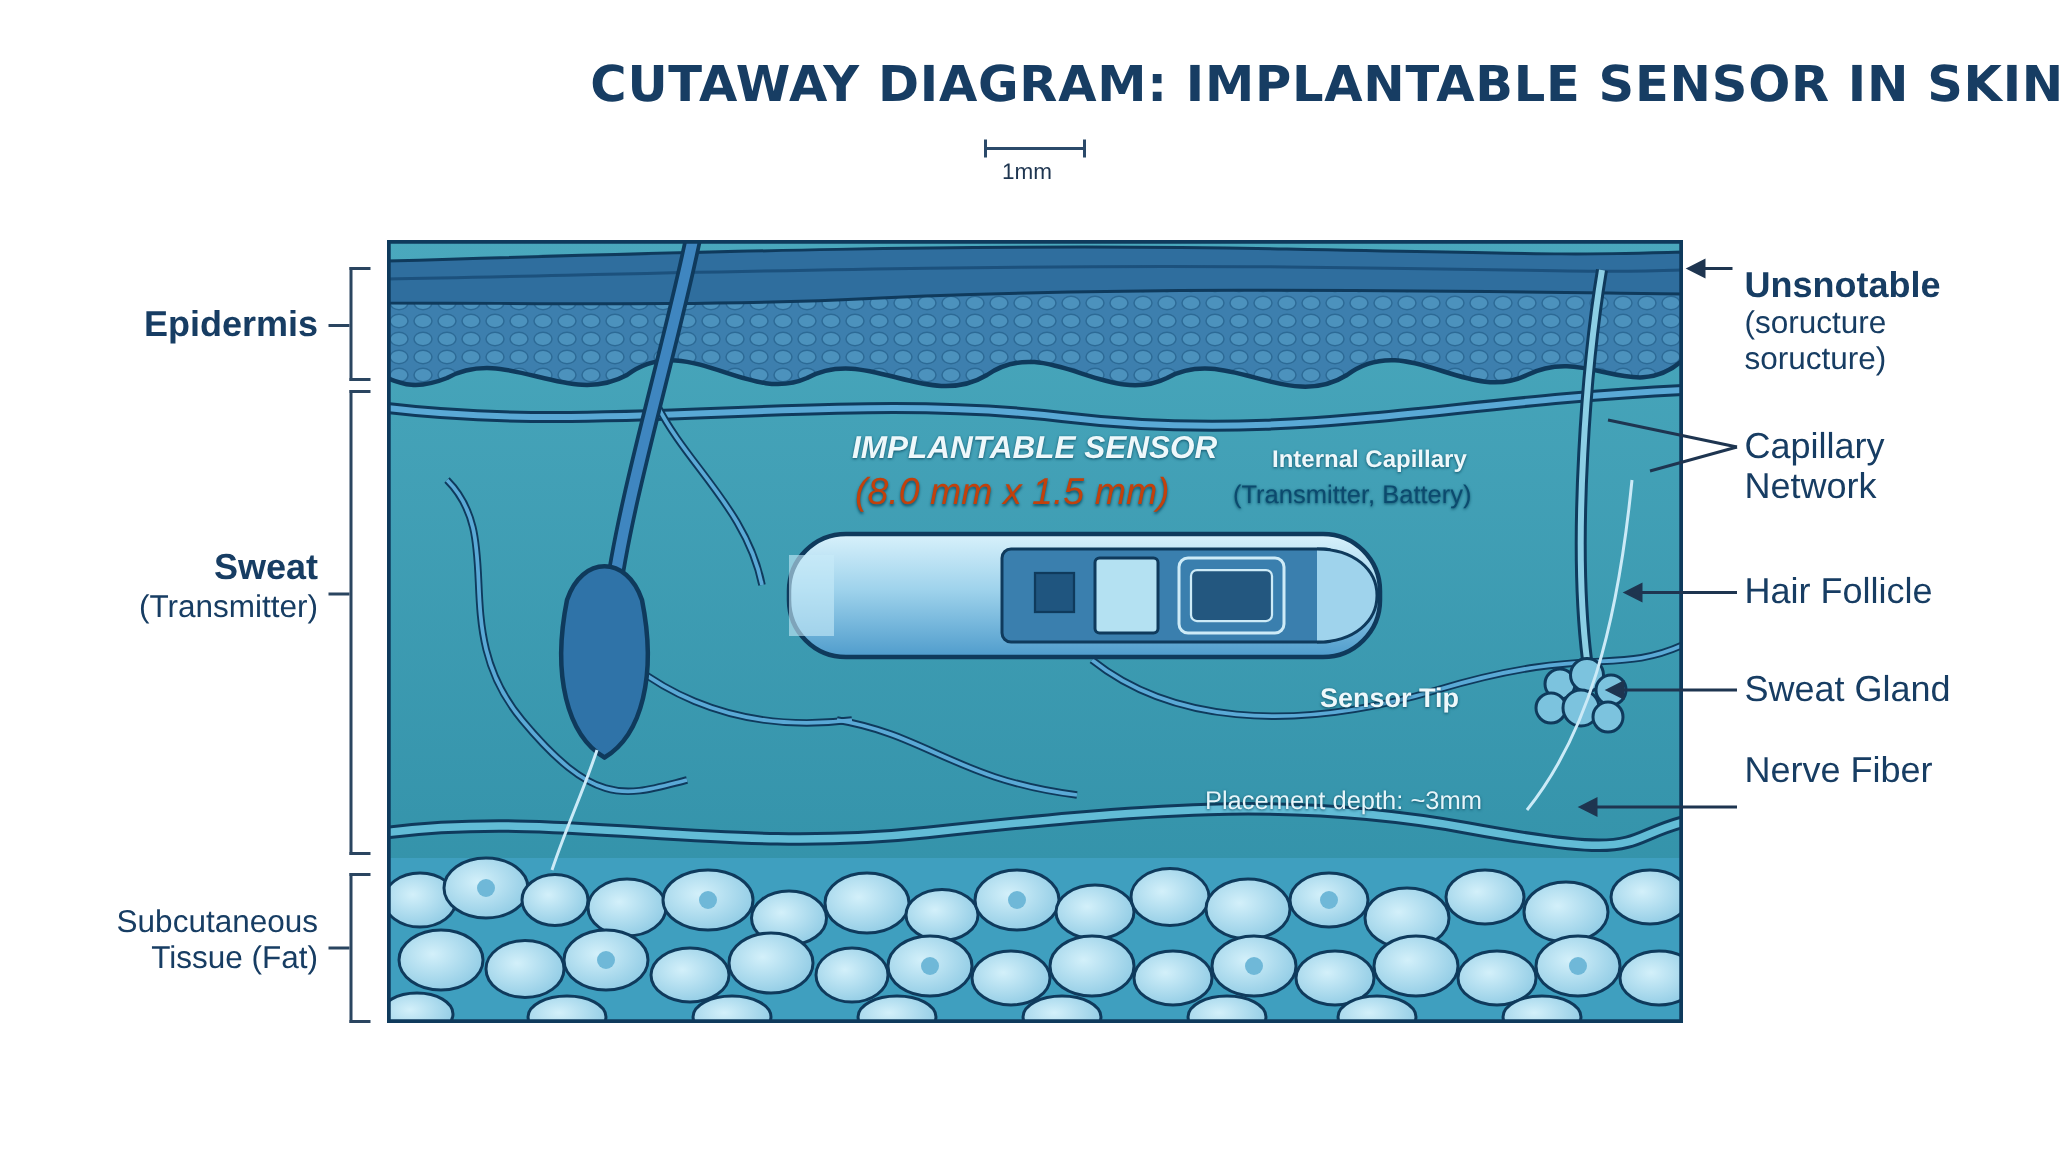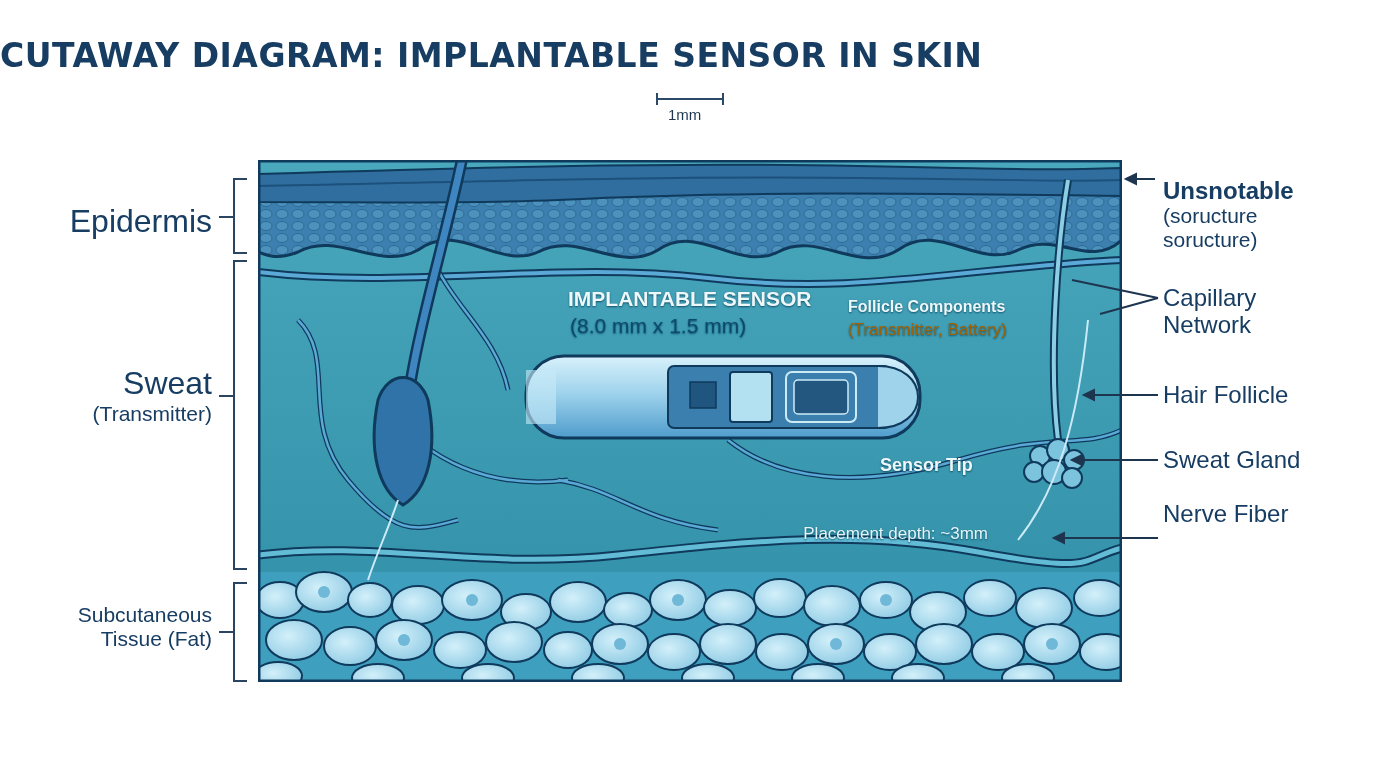--- a/index.html
+++ b/index.html
@@ -1,35 +1,35 @@
 <!DOCTYPE html>
 <html><head>
   <meta charset="utf-8">
   <style>
     html, body { margin: 0; padding: 0; background: #ffffff; }
     body { width: 1376px; height: 768px; position: relative; overflow: hidden; font-family: "Liberation Sans", sans-serif; color: #14324f; }
-    .title { position: absolute; left: 0; width: 1376px; top: 36px; text-align: left; font-family: "DejaVu Sans", sans-serif; font-weight: bold; font-size: 33px; letter-spacing: 0.5px; color: #173d63; }
+    .title { position: absolute; left: 0; width: 1376px; top: 36px; text-align: right; font-family: "DejaVu Sans", sans-serif; font-weight: bold; font-size: 33px; letter-spacing: 0.5px; color: #173d63; }
     .scale { position: absolute; left: 656px; top: 92px; width: 70px; height: 30px; }
     .scale-bar { position: absolute; left: 0; top: 6px; width: 68px; height: 2px; background: #2b4a6a; }
     .scale-bar:before, .scale-bar:after { content: ""; position: absolute; top: -5px; width: 2px; height: 12px; background: #2b4a6a; }
     .scale-bar:before { left: 0; } .scale-bar:after { right: 0; }
     .scale-label { position: absolute; left: 12px; top: 14px; font-size: 15px; color: #1e3550; }
     .left-label { position: absolute; right: 1164px; text-align: right; color: #173d63; }
-    .lbl-bold { font-weight: normal; font-size: 32px; margin-left: 14px; }
+    .lbl-bold { font-weight: bold; font-size: 24px; margin-left: 14px; }
     .lbl-sub { font-size: 21px; }
     .bracket { position: absolute; left: 233px; border: 2px solid #2a4560; border-right: none; width: 12px; }
     .tick { position: absolute; height: 2px; width: 14px; background: #2a4560; left: 219px; }
     .right-label { position: absolute; left: 1163px; color: #173d63; font-size: 24px; line-height: 27px; }
     .right-label.bold { font-weight: bold; margin-top: 12px; }
     .right-sub { font-size: 21px; line-height: 24px; }
     .diagram { position: absolute; left: 258px; top: 160px; width: 864px; height: 522px; }
-    .sensor-title { position: absolute; left: 568px; top: 287px; font-weight: bold; font-size: 21px; color: #eef8fb; text-shadow: 0 1px 2px #0d4f66; }
-    .sensor-dims { position: absolute; left: 570px; top: 314px; font-size: 21px; color: #0c4a6e; text-shadow: 0 1px 2px #0d4f66; }
+    .sensor-title { position: absolute; left: 568px; top: 287px; font-weight: bold; font-size: 21px; color: #eef8fb; text-shadow: 0 1px 2px #0d4f66; font-style: italic; }
+    .sensor-dims { position: absolute; left: 570px; top: 314px; font-size: 25px; color: #c2410c; text-shadow: 0 1px 2px #0d4f66; font-style: italic; }
     .comp-title { position: absolute; left: 848px; top: 298px; font-weight: bold; font-size: 16px; color: #eef8fb; text-shadow: 0 1px 2px #0d4f66; }
-    .comp-sub { position: absolute; left: 848px; top: 320px; font-size: 17px; color: #a16207; text-shadow: 0 1px 2px #0d4f66; }
+    .comp-sub { position: absolute; left: 822px; top: 320px; font-size: 17px; color: #0c4a6e; text-shadow: 0 1px 2px #0d4f66; }
     .tip-title { position: absolute; left: 880px; top: 455px; width: 108px; text-align: left; font-weight: bold; font-size: 18px; color: #eef8fb; text-shadow: 0 1px 2px #0d4f66; }
     .tip-sub { position: absolute; left: 772px; top: 477px; width: 216px; text-align: right; font-size: 17px; color: #e6f5fa; text-shadow: 0 1px 2px #0d4f66; margin-top: 47px; }
   </style>
 </head>
 <body>
 
 <div class="title">CUTAWAY DIAGRAM: IMPLANTABLE SENSOR IN SKIN</div>
 
 <div class="scale">
   <div class="scale-bar"></div>
@@ -196,21 +196,21 @@
     <rect x="536" y="220" width="54" height="34" rx="4" fill="#23577f" stroke="#cdebf7" stroke-width="1.5"></rect>
     <path d="M620 206 C645 206 660 220 660 237 C660 254 645 268 620 268" fill="#9fd3ec" stroke="#0f3a5c" stroke-width="2"></path>
     <rect x="268" y="210" width="30" height="54" fill="#c8ebf8" opacity="0.6"></rect>
   </g>
 
   <rect x="1" y="1" width="862" height="520" fill="none" stroke="#0f3a5c" stroke-width="3"></rect>
 </svg>
 
 <div class="sensor-title">IMPLANTABLE SENSOR</div>
 <div class="sensor-dims">(8.0 mm x 1.5 mm)</div>
-<div class="comp-title">Follicle Components</div>
+<div class="comp-title">Internal Capillary</div>
 <div class="comp-sub">(Transmitter, Battery)</div>
 <div class="tip-title">Sensor Tip</div>
 <div class="tip-sub">Placement depth: ~3mm</div>
 
 <svg style="position:absolute;left:0;top:0;width:1376px;height:768px;pointer-events:none;">
   <g stroke="#1e3550" stroke-width="2" fill="#1e3550">
     <line x1="1155" y1="179" x2="1130" y2="179"></line>
       <polygon points="1126,179 1136,174 1136,184"></polygon>
     <line x1="1158" y1="298" x2="1072" y2="280"></line>
     <line x1="1158" y1="298" x2="1100" y2="314"></line>

